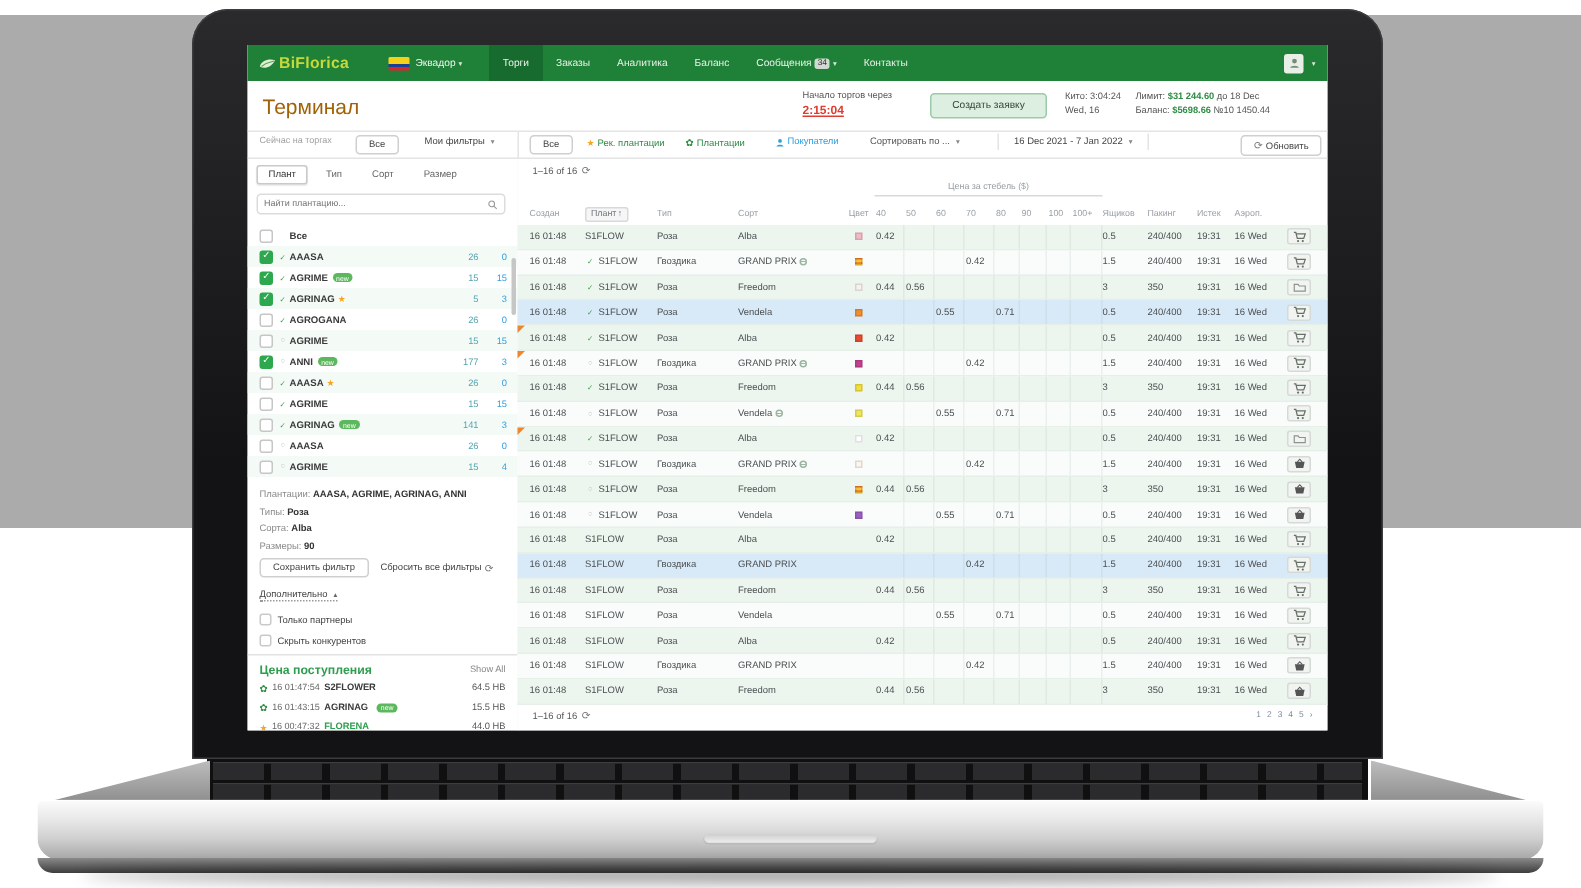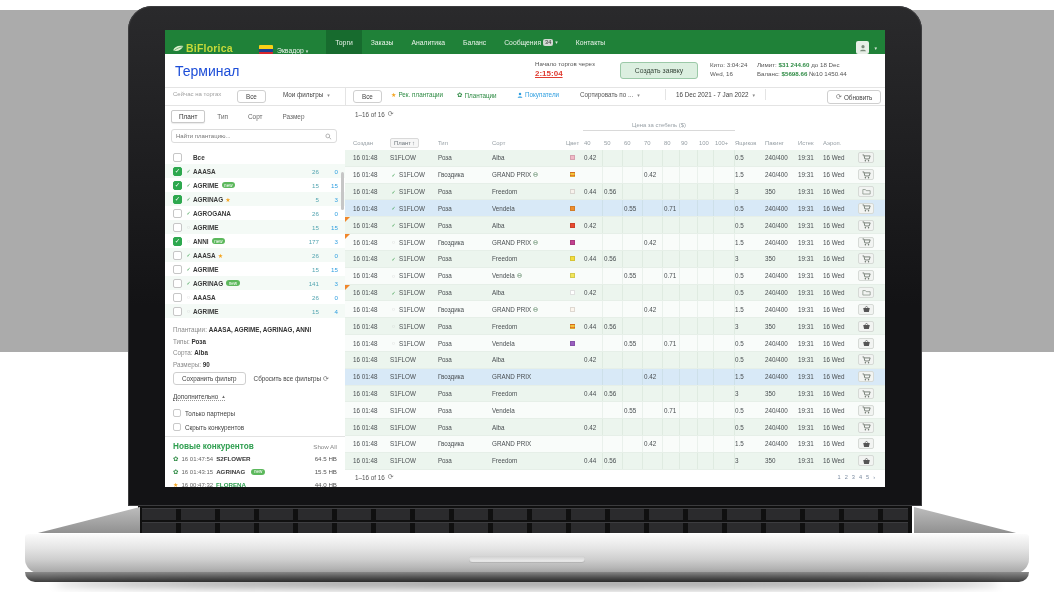--- a/index.html
+++ b/index.html
@@ -27,37 +27,37 @@
   .lip { position:absolute; left:25px; top:572px; width:1004px; height:10px;
          background:linear-gradient(180deg,#8a8a8a,#3d3d3d); border-radius:0 0 16px 16px; }
   .floorshadow { position:absolute; left:55px; top:579px; width:944px; height:9px; border-radius:50%;
                  background:rgba(0,0,0,.45); filter:blur(5px); }
 
   
   .screen { position:absolute; left:165px; top:30px; width:720px; height:457px; background:#ffffff; overflow:hidden;
             font-size:6.3px; color:#444; }
 
   
-  .topbar { position:absolute; left:0; top:0; width:720px; height:24px; background:#1f8138; display:flex; align-items:flex-end; }
+  .topbar { position:absolute; left:0; top:0; width:720px; height:24px; background:#1f8138; display:flex; align-items:center; }
   .brand { display:flex; align-items:center; gap:2px; padding-left:7px; width:88px; }
   .brand-name { font-size:10.5px; font-weight:bold; color:#c6d93a; letter-spacing:.2px; }
   .flag { width:14px; height:9px; border-radius:1px; margin-left:6px;
           background:linear-gradient(180deg,#f7d117 0 50%,#1b3f93 50% 75%,#d8262c 75% 100%); }
   .country { color:#eef6ee; font-size:6.8px; margin-left:4px; }
   .caret { font-size:5px; color:#d6e6d6; margin-left:2px; }
   .menu { display:flex; align-items:center; height:100%; margin-left:18px; }
   .menu-item { display:flex; align-items:center; height:100%; padding:0 9px; color:#e9f3e9; font-size:6.8px; cursor:default; }
   .menu-item.active { background:#176b2e; }
   .msg-badge { background:#d2d8d2; color:#333; font-size:5.6px; border-radius:2px; padding:0 2px; margin-left:2px; line-height:7px; }
   .tb-right { margin-left:auto; display:flex; align-items:center; gap:3px; padding-right:8px; }
   .avatar { width:13px; height:13px; background:#e7efe7; border-radius:2px; display:flex; align-items:center; justify-content:center; }
 
   
   .apphead { position:absolute; left:0; top:24px; width:720px; height:34px; background:#fff; border-bottom:1px solid #e4e4e4; }
-  .page-title { position:absolute; left:10px; top:9px; font-size:14px; color:#1d4ed8; }
+  .page-title { position:absolute; left:10px; top:9px; font-size:14px; color:#a16207; }
   .cd { position:absolute; left:370px; top:6px; }
   .cd-label { font-size:6.2px; color:#555; }
   .cd-time { font-size:8px; font-weight:bold; color:#e03c31; margin-top:2px;text-decoration:underline; }
   .create-btn { position:absolute; left:455px; top:8px; width:78px; height:17px; background:#dcefe0; border:1px solid #9cc9a8;
                 border-radius:3px; font-size:6.8px; color:#37463a; display:flex; align-items:center; justify-content:center; }
   .citytime { position:absolute; left:545px; top:6px; font-size:6.2px; color:#555; line-height:9px; }
   .money { position:absolute; left:592px; top:6px; font-size:6.2px; color:#555; line-height:9px; }
   .money b { color:#2e8b44; }
 
   
@@ -396,21 +396,21 @@
         </span>
       <div class="sb-check" style="top:303px;">
           <span class="cb-sm"></span>
           <span>Только партнеры</span>
         </div>
       <div class="sb-check" style="top:317px;">
           <span class="cb-sm"></span>
           <span>Скрыть конкурентов</span>
         </div>
       <div class="arr-head">
-        <span class="arr-title">Новые конкурентов</span>
+        <span class="arr-title">Цена поступления</span>
         <span class="showall">Show All</span>
       </div>
       <div id="arrivals">
           <div class="arr-row" style="top: 346px;">
             <span class="flower">✿</span>
             <span class="arr-time">16 01:47:54</span>
             <span class="arr-name">S2FLOWER</span>
             <span class="arr-val">64.5 HB</span>
           </div>
           <div class="arr-row" style="top: 359px;">

